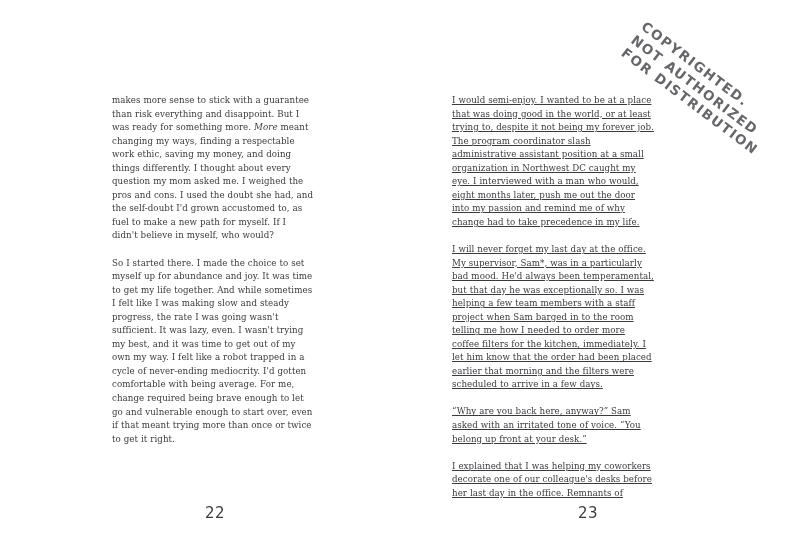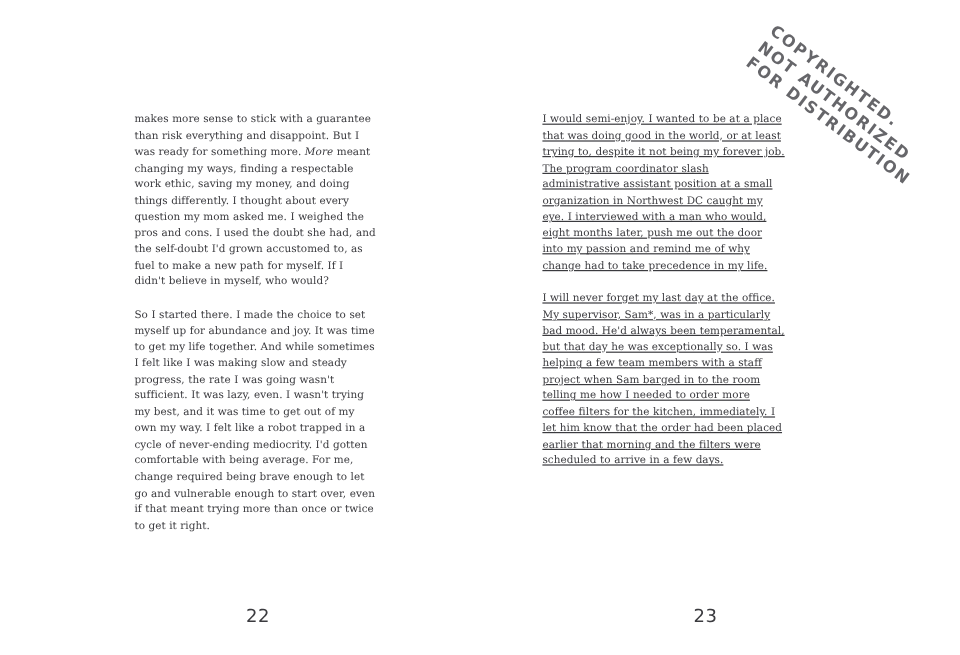--- a/index.html
+++ b/index.html
@@ -102,20 +102,22 @@
           <p class="para"><span>makes more sense to stick with a guarantee than risk everything and disappoint. But I was ready for something more. </span><em>More</em><span> meant changing my ways, finding a respectable work ethic, saving my money, and doing things differently. I thought about every question my mom asked me. I weighed the pros and cons. I used the doubt she had, and the self-doubt I'd grown accustomed to, as fuel to make a new path for myself. If I didn't believe in myself, who would?</span></p>
           <p class="para"><span>So I started there. I made the choice to set myself up for abundance and joy. It was time to get my life together. And while sometimes I felt like I was making slow and steady progress, the rate I was going wasn't sufficient. It was lazy, even. I wasn't trying my best, and it was time to get out of my own my way. I felt like a robot trapped in a cycle of never-ending mediocrity. I'd gotten comfortable with being average. For me, change required being brave enough to let go and vulnerable enough to start over, even if that meant trying more than once or twice to get it right.</span></p>
         </div>
       <div class="folio">22</div>
     </div>
 
     <div class="leaf leaf-right">
       <div class="text-column">
           <p class="para"><span>I would semi-enjoy. I wanted to be at a place that was doing good in the world, or at least trying to, despite it not being my forever job. The program coordinator slash administrative assistant position at a small organization in Northwest DC caught my eye. I interviewed with a man who would, eight months later, push me out the door into my passion and remind me of why change had to take precedence in my life.</span></p>
           <p class="para"><span>I will never forget my last day at the office. My supervisor, Sam*, was in a particularly bad mood. He'd always been temperamental, but that day he was exceptionally so. I was helping a few team members with a staff project when Sam barged in to the room telling me how I needed to order more coffee filters for the kitchen, immediately. I let him know that the order had been placed earlier that morning and the filters were scheduled to arrive in a few days.</span></p>
+          <p class="para"><span>“Why are you back here, anyway?” Sam asked with an irritated tone of voice. “You belong up front at your desk.”</span></p>
+          <p class="para"><span>I explained that I was helping my coworkers decorate one of our colleague's desks before her last day in the office. Remnants of</span></p>
         </div>
       <div class="folio">23</div>
     </div>
 
   </div>
 
   <div class="watermark">
       <span class="wm-line">COPYRIGHTED.</span>
       <span class="wm-line">NOT AUTHORIZED</span>
       <span class="wm-line">FOR DISTRIBUTION</span>

